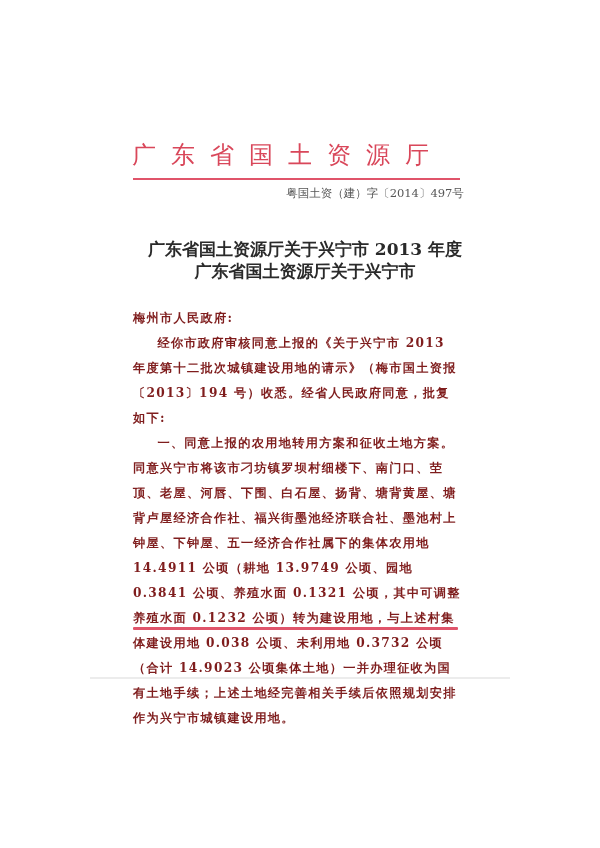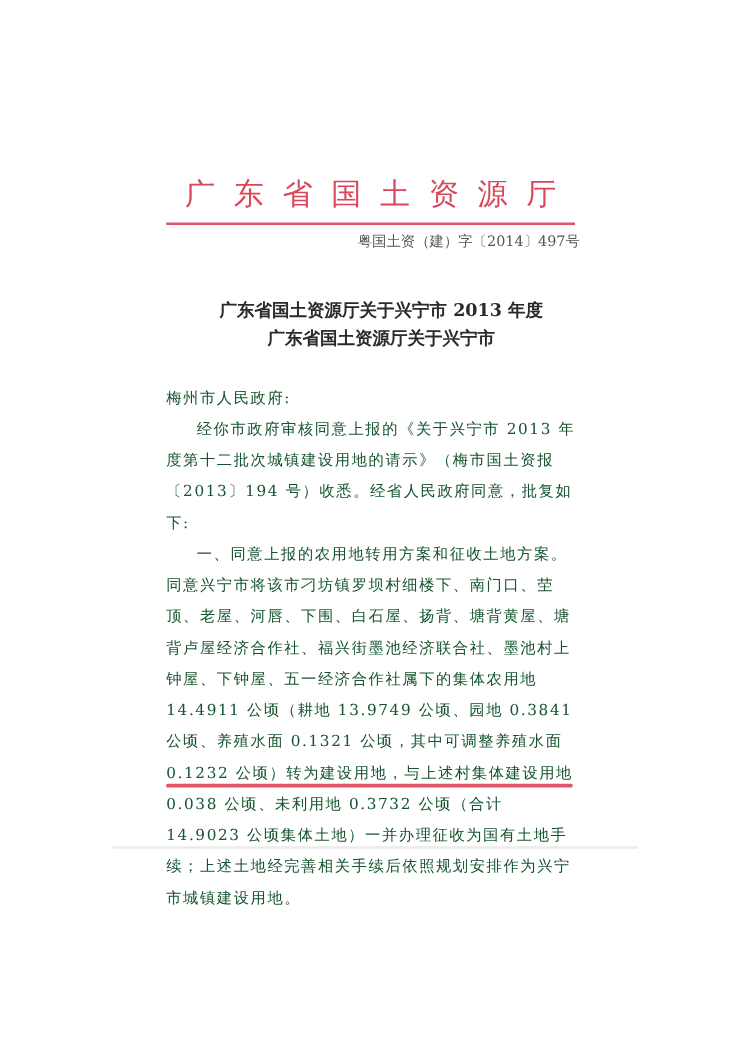--- a/index.html
+++ b/index.html
@@ -3,41 +3,42 @@
 <meta charset="utf-8">
 <style>
   html, body { margin: 0; padding: 0; background: #ffffff; }
   body {
     width: 600px; height: 848px; position: relative; overflow: hidden;
     font-family: "DejaVu Serif", "Liberation Serif", serif;
     color: #3a3a3a;
   }
   .page { position: absolute; left: 0; top: 0; width: 600px; height: 848px; }
   .org-name {
-    position: absolute; left: 148px; top: 140px; width: 320px;
+    position: absolute; left: 132px; top: 140px; width: 320px;
     font-size: 24px; color: #d9475a; letter-spacing: 15px;
     text-align: left; white-space: nowrap; line-height: 30px;
   }
   .red-rule-top {
     position: absolute; left: 133px; top: 178px; width: 327px; height: 2px;
     background: #e0546a;
   }
   .doc-number {
     position: absolute; left: 275px; top: 186px; width: 200px;
     font-size: 11.5px; color: #555; text-align: center; white-space: nowrap;
   }
   .title {
     position: absolute; left: 140px; top: 238px; width: 330px;
-    text-align: center; font-size: 14px; font-weight: bold; color: #2a2a2a;
+    text-align: center; font-size: 17px; font-weight: bold; color: #2a2a2a;
     line-height: 22px;
   }
   .body-text {
     position: absolute; left: 133px; top: 306px; width: 330px;
-    font-size: 12.2px; line-height: 25px; color: #14532d;
+    font-size: 12.2px; line-height: 25px; color: #7f1d1d;
     letter-spacing: 1.3px;
+    font-weight: bold;
   }
   .body-text p { margin: 0; }
   .indent { text-indent: 2em; }
   .page-num {
     position: absolute; left: 296px; top: 612px; font-size: 6px; color: #888;
   }
   .red-rule-bottom {
     position: absolute; left: 133px; top: 627px; width: 325px; height: 3px;
     background: #e0546a; border-radius: 1px;
   }

